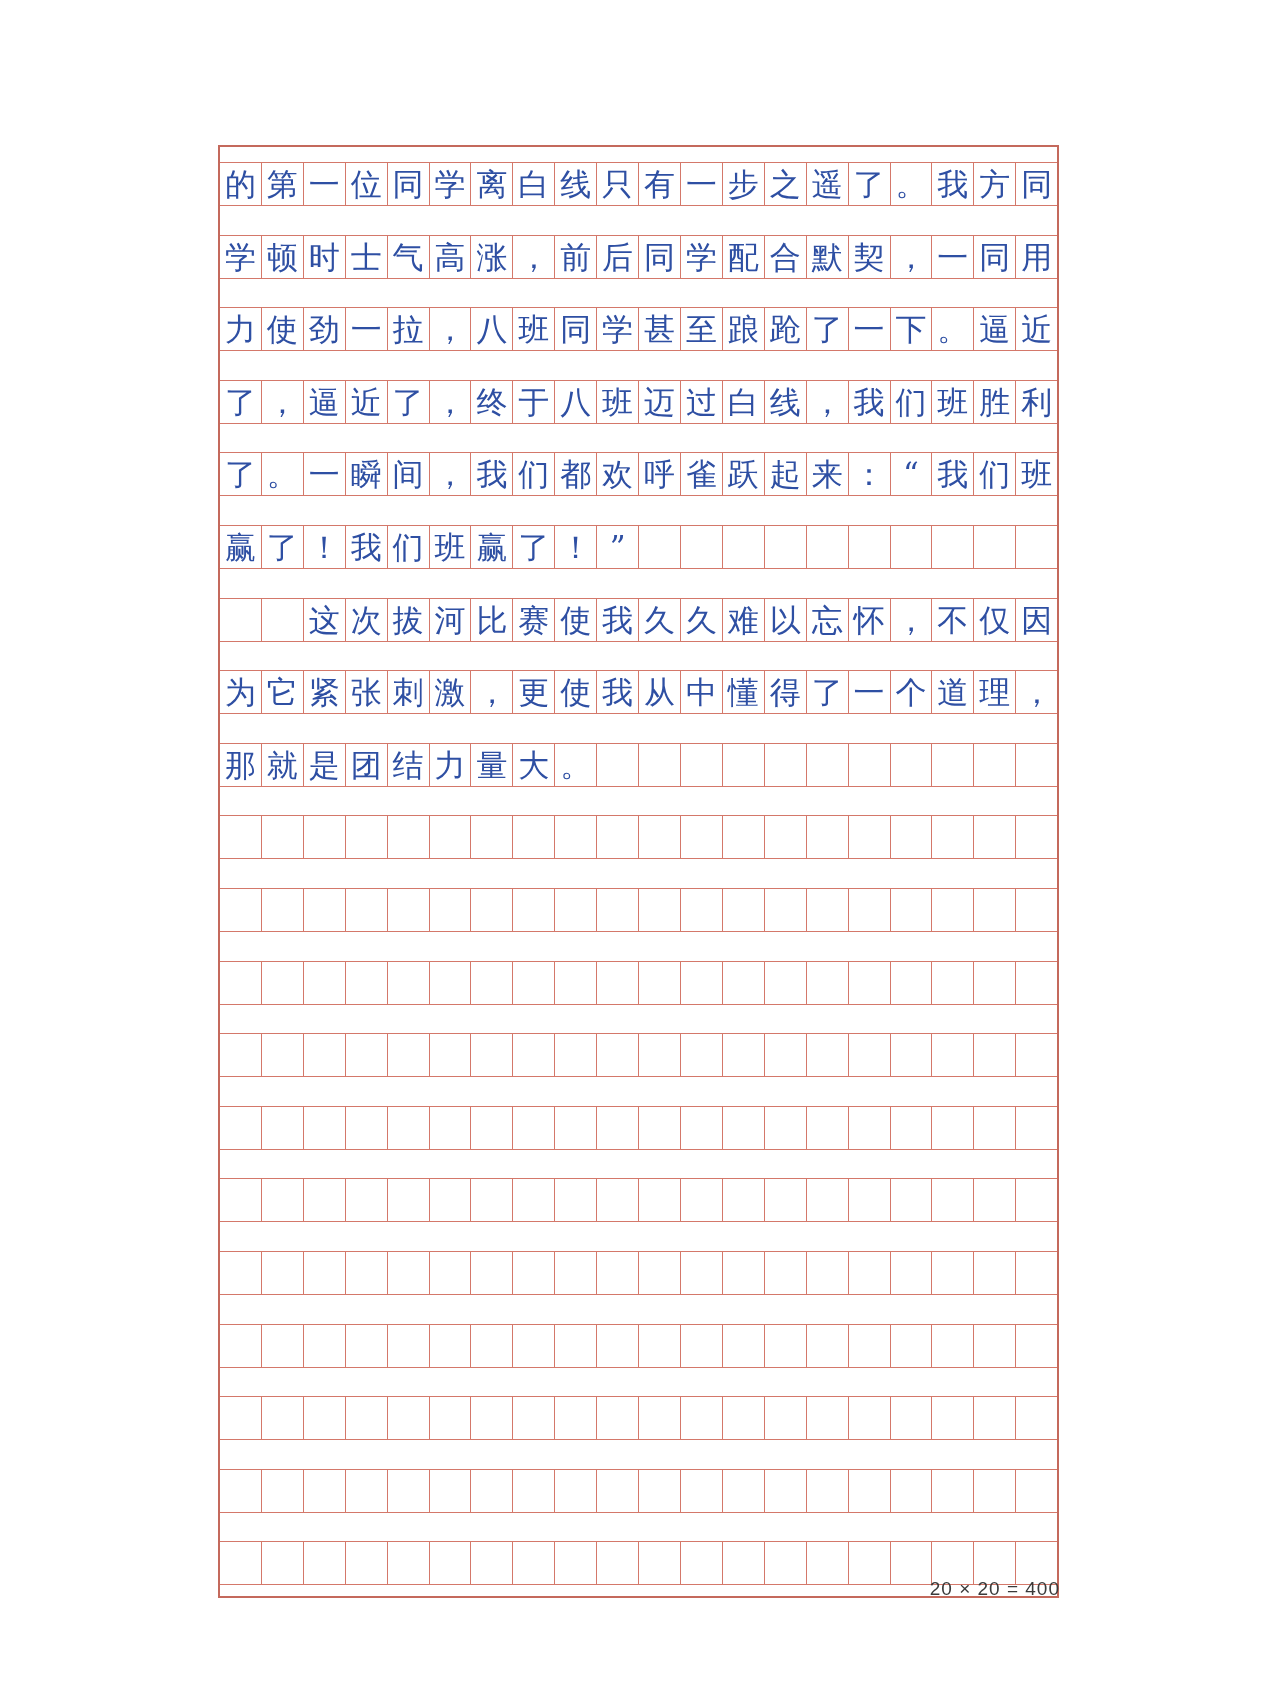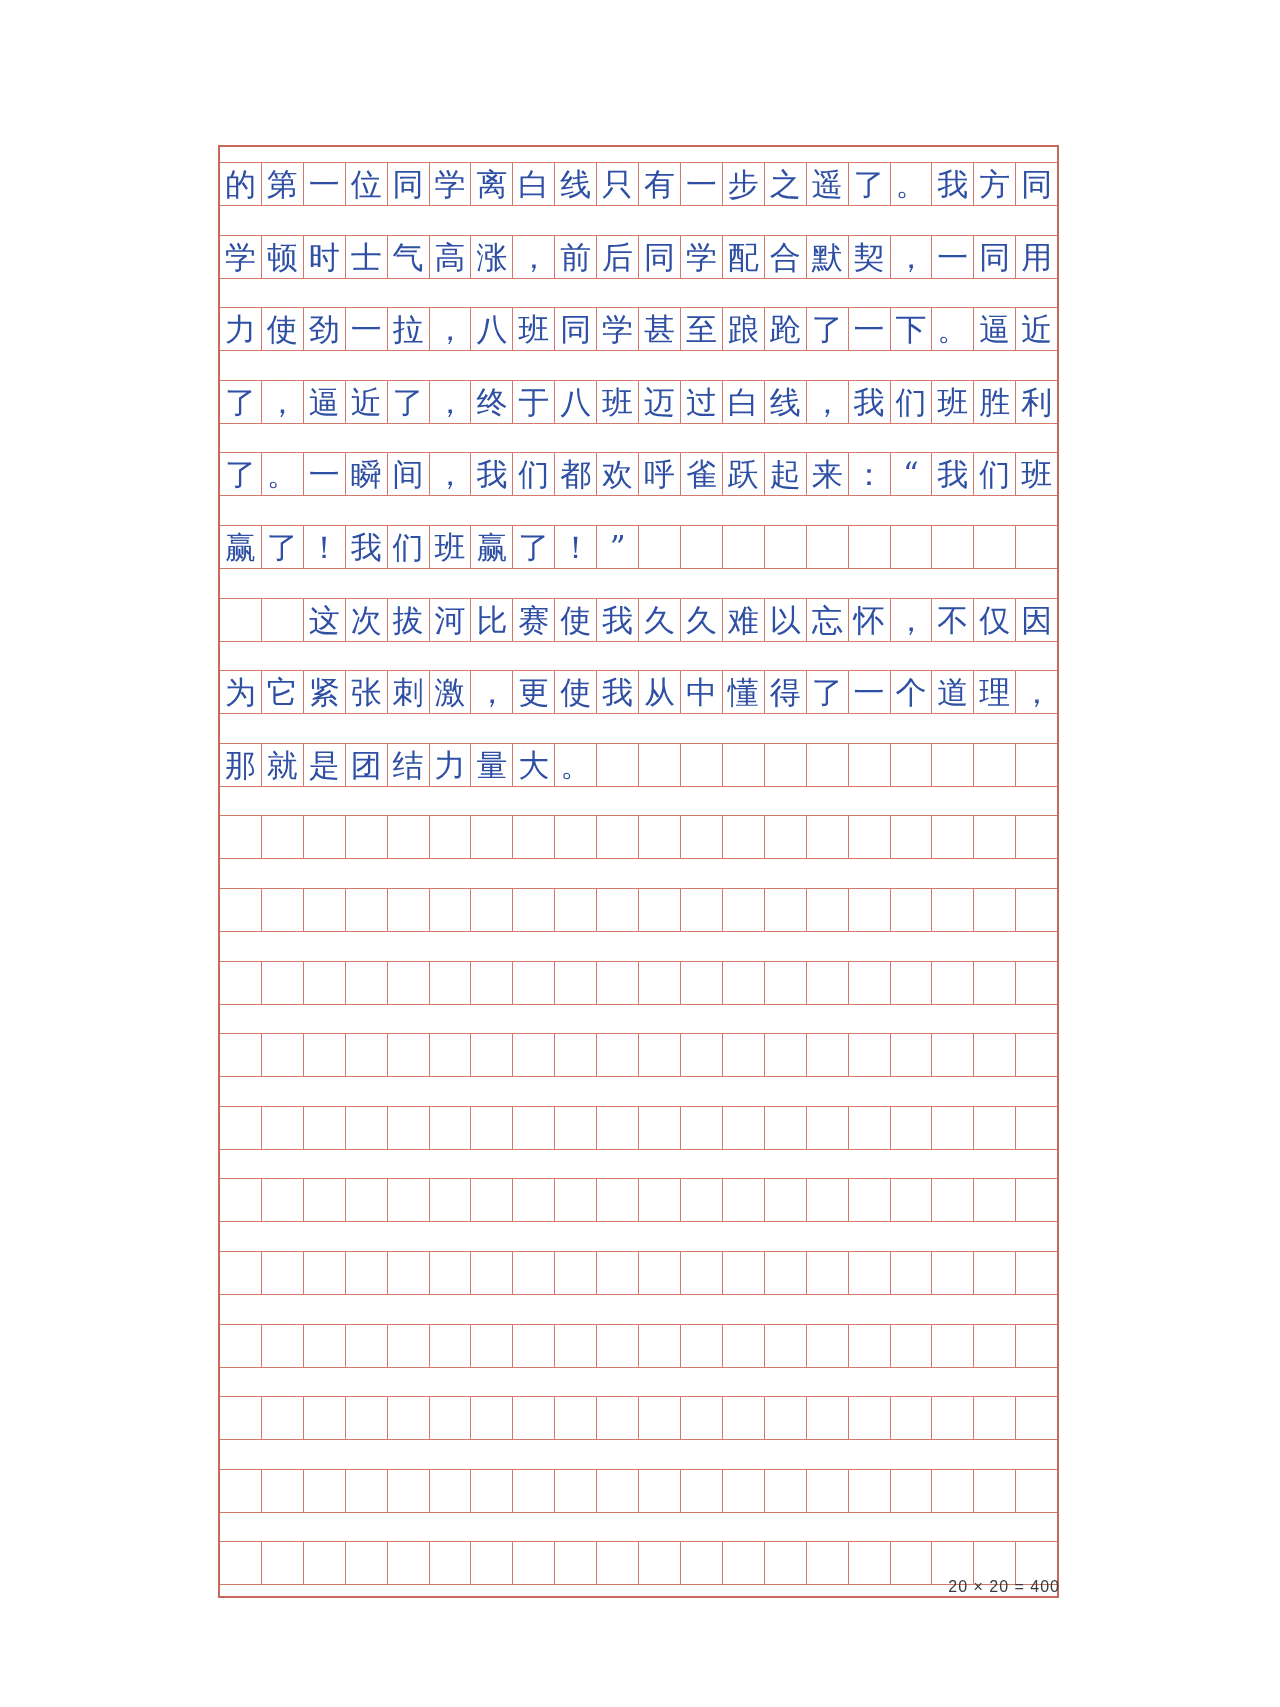--- a/index.html
+++ b/index.html
@@ -48,21 +48,21 @@
     overflow: hidden;
     font-family: "DejaVu Serif", serif;
   }
   .grid-cell:last-child {
     border-right: none;
   }
   .footer-label {
     position: absolute;
     top: 1578px;
     right: 220px;
-    font-size: 16px;
+    font-size: 19px;
     color: var(--footer-text, #3a3a3a);
     font-family: "Liberation Sans", sans-serif;
     letter-spacing: 1px;
   }
 </style>
 </head>
 <body>
 
 <div class="page">
   <div class="sheet" id="sheet">

